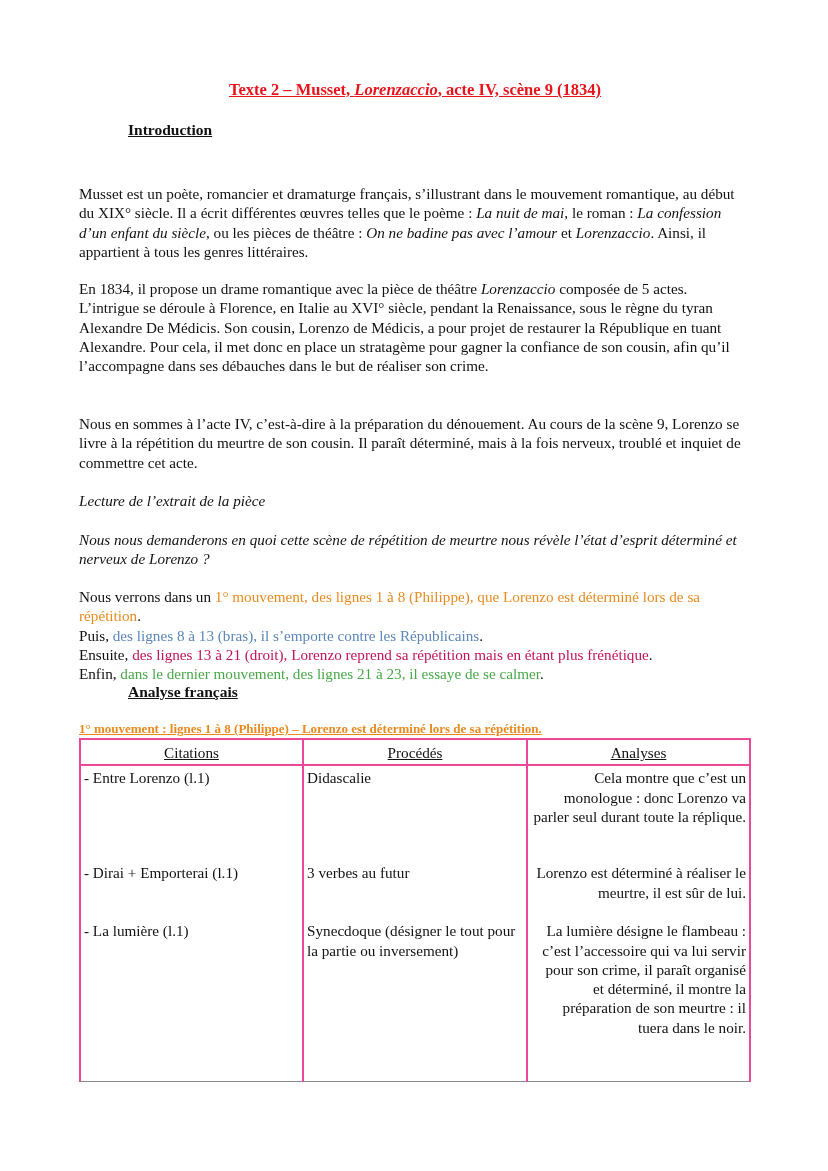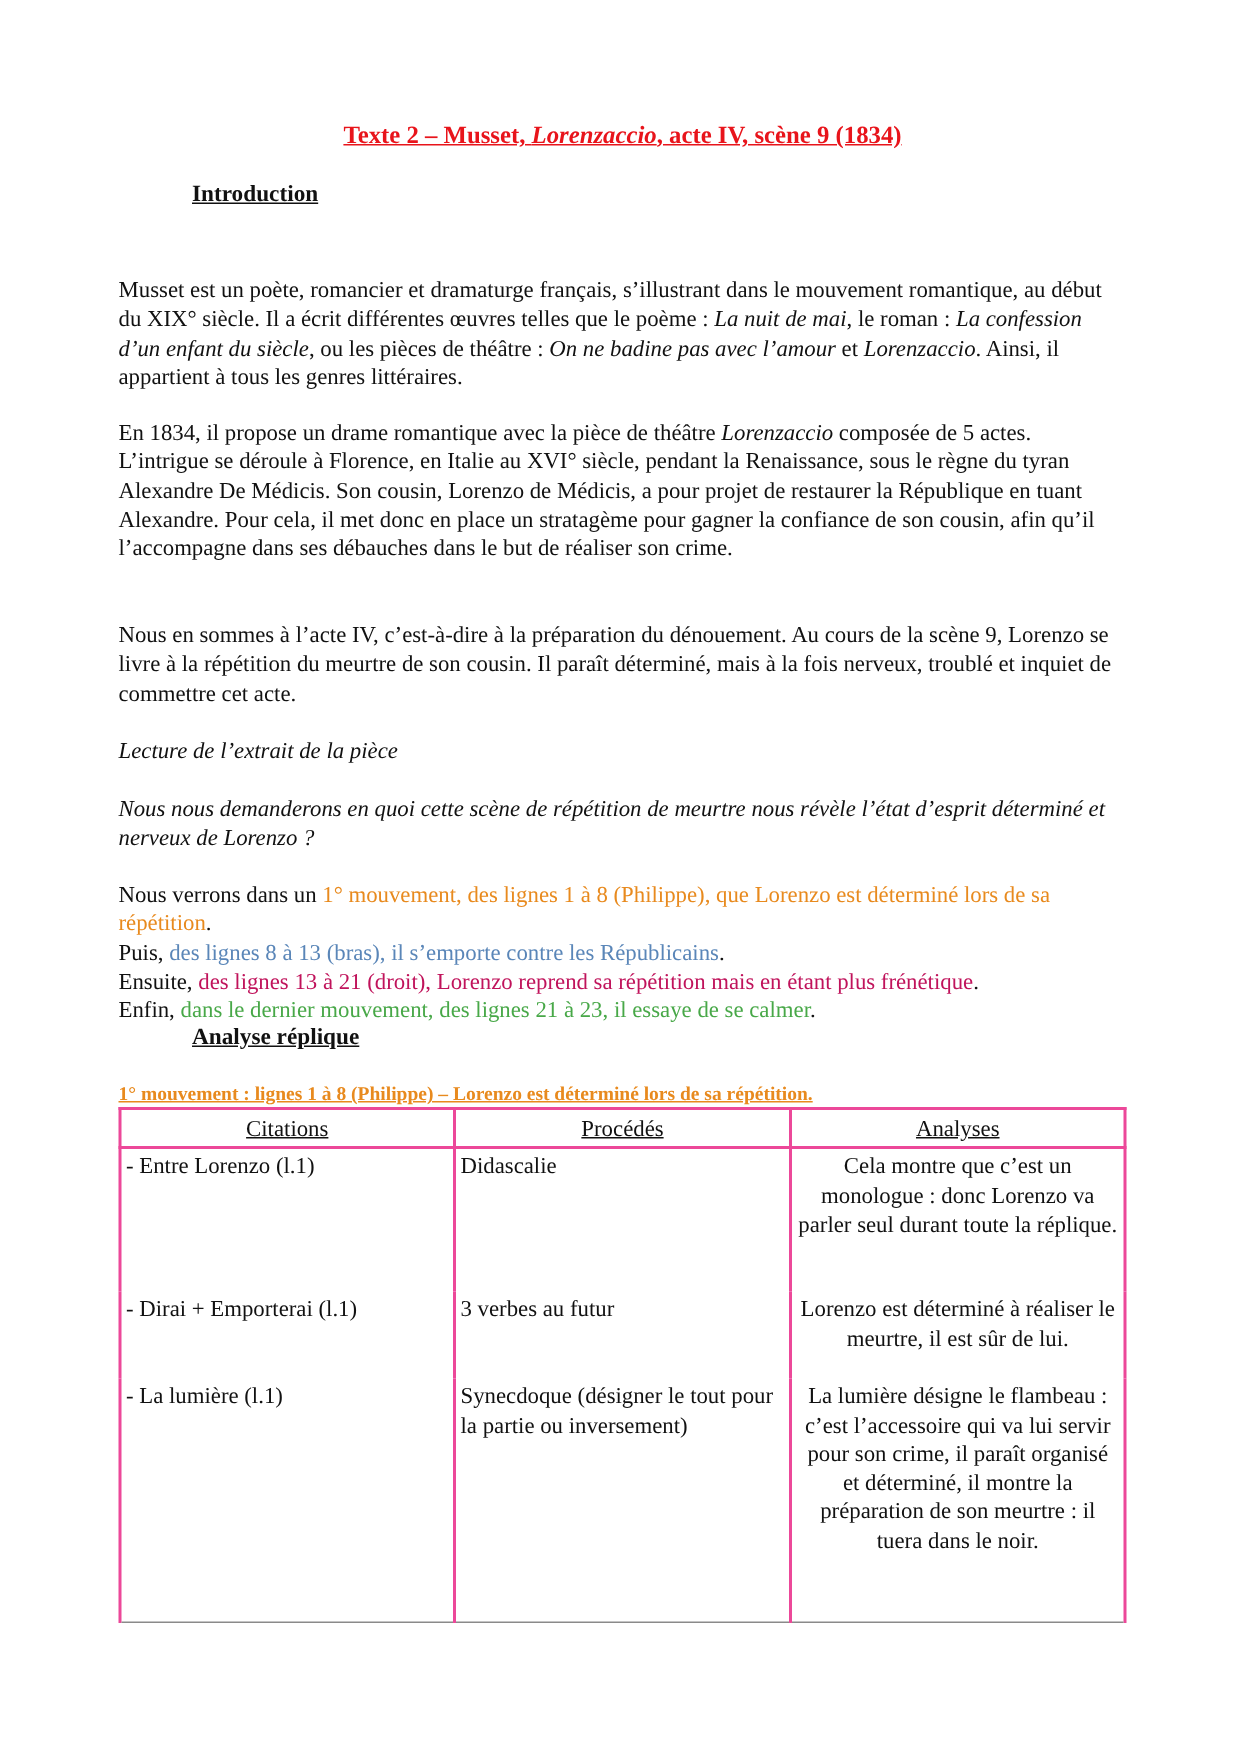--- a/index.html
+++ b/index.html
@@ -39,21 +39,21 @@
     table.analysis th, table.analysis td {
       border: 2px solid #ec4899; vertical-align: top;
       font-weight: normal; padding: 2px 3px;
     }
     table.analysis td { border-top: none; border-bottom: none; }
     table.analysis tr:last-child td { border-bottom: 1px solid #8a8a8a; }
     table.analysis th { text-align: center; text-decoration: underline; height: 26px; padding-top: 3px; }
     col.c1 { width: 223px; } col.c2 { width: 224px; } col.c3 { width: 223px; }
     td.cite { text-align: left; padding-left: 4px; }
     td.proc { text-align: left; }
-    td.anal { text-align: center; padding-left: 4px; margin-left: 44px; }
+    td.anal { text-align: right; padding-left: 4px; margin-left: 44px; }
   </style>
 </head>
 <body>
 
 <div class="page">
 
   <div class="title"><span>Texte 2 – Musset, </span><i>Lorenzaccio</i><span>, acte IV, scène 9 (1834)</span></div>
 
   <div class="section-heading" style="top:120px;">Introduction</div>
 
@@ -67,21 +67,21 @@
 
   <p class="para" style="top:510px;font-style:italic;">Nous nous demanderons en quoi cette scène de répétition de meurtre nous révèle l’état d’esprit déterminé et nerveux de Lorenzo ?</p>
 
   <div class="para" style="top:567px;">
     <div><span>Nous verrons dans un </span><span class="c-orange">1° mouvement, des lignes 1 à 8 (Philippe), que Lorenzo est déterminé lors de sa répétition</span><span>.</span></div>
     <div><span>Puis, </span><span class="c-blue">des lignes 8 à 13 (bras), il s’emporte contre les Républicains</span><span>.</span></div>
     <div><span>Ensuite, </span><span class="c-crimson">des lignes 13 à 21 (droit), Lorenzo reprend sa répétition mais en étant plus frénétique</span><span>.</span></div>
     <div><span>Enfin, </span><span class="c-green">dans le dernier mouvement, des lignes 21 à 23, il essaye de se calmer</span><span>.</span></div>
   </div>
 
-  <div class="section-heading" style="top:682px;">Analyse réplique</div>
+  <div class="section-heading" style="top:682px;">Analyse français</div>
 
   <div class="mvt-heading">1° mouvement : lignes 1 à 8 (Philippe) – Lorenzo est déterminé lors de sa répétition.</div>
 
   <table class="analysis">
     <colgroup>
         <col class="c1">
         <col class="c2">
         <col class="c3">
       </colgroup>
     <thead>

